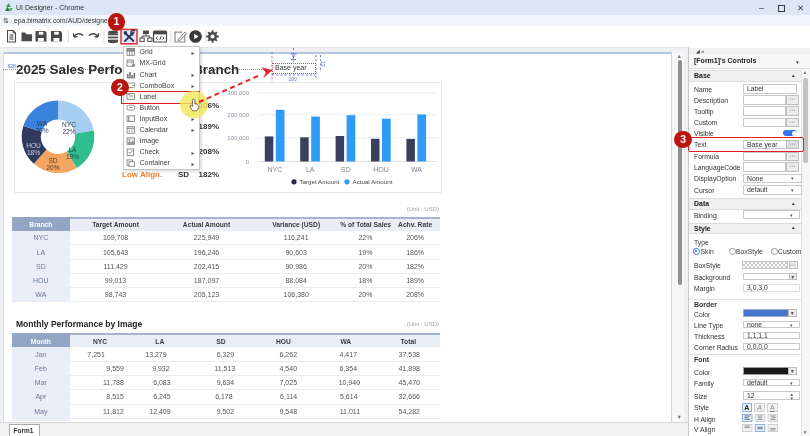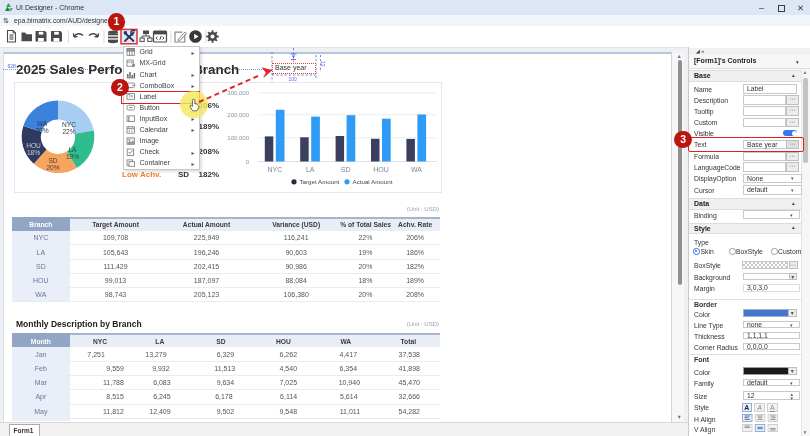--- a/index.html
+++ b/index.html
@@ -129,21 +129,21 @@
 <div class="lbl" style="left:58.5px;top:120.5px;width:21px;text-align:center;font-size:6.6px;color:#3a4149;line-height:7.3px;">NYC<br>22%</div>
 <div class="lbl" style="left:62px;top:145.5px;width:21px;text-align:center;font-size:6.6px;color:#274e41;line-height:7.3px;">LA<br>19%</div>
 <div class="lbl" style="left:42.5px;top:157px;width:21px;text-align:center;font-size:6.6px;color:#584028;line-height:7.3px;">SD<br>20%</div>
 <div class="lbl" style="left:23px;top:141.5px;width:21px;text-align:center;font-size:6.6px;color:#c9cfdd;line-height:7.3px;">HOU<br>18%</div>
 <div class="lbl" style="left:31.5px;top:120px;width:21px;text-align:center;font-size:6.6px;color:#2b3950;line-height:7.3px;">WA<br>20%</div>
 
 <div class="lbl" style="left:150px;top:100.5px;width:69px;text-align:right;font-size:8px;font-weight:bold;color:#333;">206%</div>
 <div class="lbl" style="left:150px;top:122px;width:69px;text-align:right;font-size:8px;font-weight:bold;color:#333;">189%</div>
 <div class="lbl" style="left:150px;top:147px;width:69px;text-align:right;font-size:8px;font-weight:bold;color:#333;">208%</div>
 <div class="lbl" style="left:150px;top:169.5px;width:69px;text-align:right;font-size:8px;font-weight:bold;color:#333;">182%</div>
-<div class="lbl" style="left:122px;top:169.5px;font-size:8px;font-weight:bold;color:#ee7c2b;">Low Achv.</div>
+<div class="lbl" style="left:122px;top:169.5px;font-size:8px;font-weight:bold;color:#ee7c2b;">Low Align.</div>
 <div class="lbl" style="left:178px;top:169.5px;font-size:8px;font-weight:bold;color:#333;">SD</div>
 
 <svg class="abs" style="left:225px;top:85px;" width="215" height="106" viewBox="0 0 215 106">
     <g transform="translate(20,0)">
   <g stroke="#e9edf3" stroke-width="1">
     <line x1="13" y1="7.9" x2="192" y2="7.9"></line>
     <line x1="13" y1="29.8" x2="192" y2="29.8"></line>
     <line x1="13" y1="52.8" x2="192" y2="52.8"></line>
   </g>
   <line x1="13" y1="76.5" x2="192" y2="76.5" stroke="#dde2ea" stroke-width="1"></line>
@@ -244,21 +244,21 @@
         <td class="f">WA</td>
         <td>98,743</td>
         <td>205,123</td>
         <td>106,380</td>
         <td>20%</td>
         <td>208%</td>
       </tr>
 </tbody>
   </table>
 
-<div class="lbl" style="left:16px;top:318.5px;font-size:8.5px;font-weight:bold;color:#222;">Monthly Description by Branch</div>
+<div class="lbl" style="left:16px;top:318.5px;font-size:8.5px;font-weight:bold;color:#222;">Monthly Performance by Image</div>
 <div class="lbl" style="right:371px;top:320.5px;font-size:6px;color:#9aa0ab;">(Unit : USD)</div>
 <table class="t abs" style="left:11.5px;top:332.9px;width:428px;">
   <colgroup>
       <col style="width:58.7px">
       <col style="width:59.7px">
       <col style="width:59.8px">
       <col style="width:62.5px">
       <col style="width:62.4px">
       <col style="width:62.5px">
       <col style="width:62.4px">

